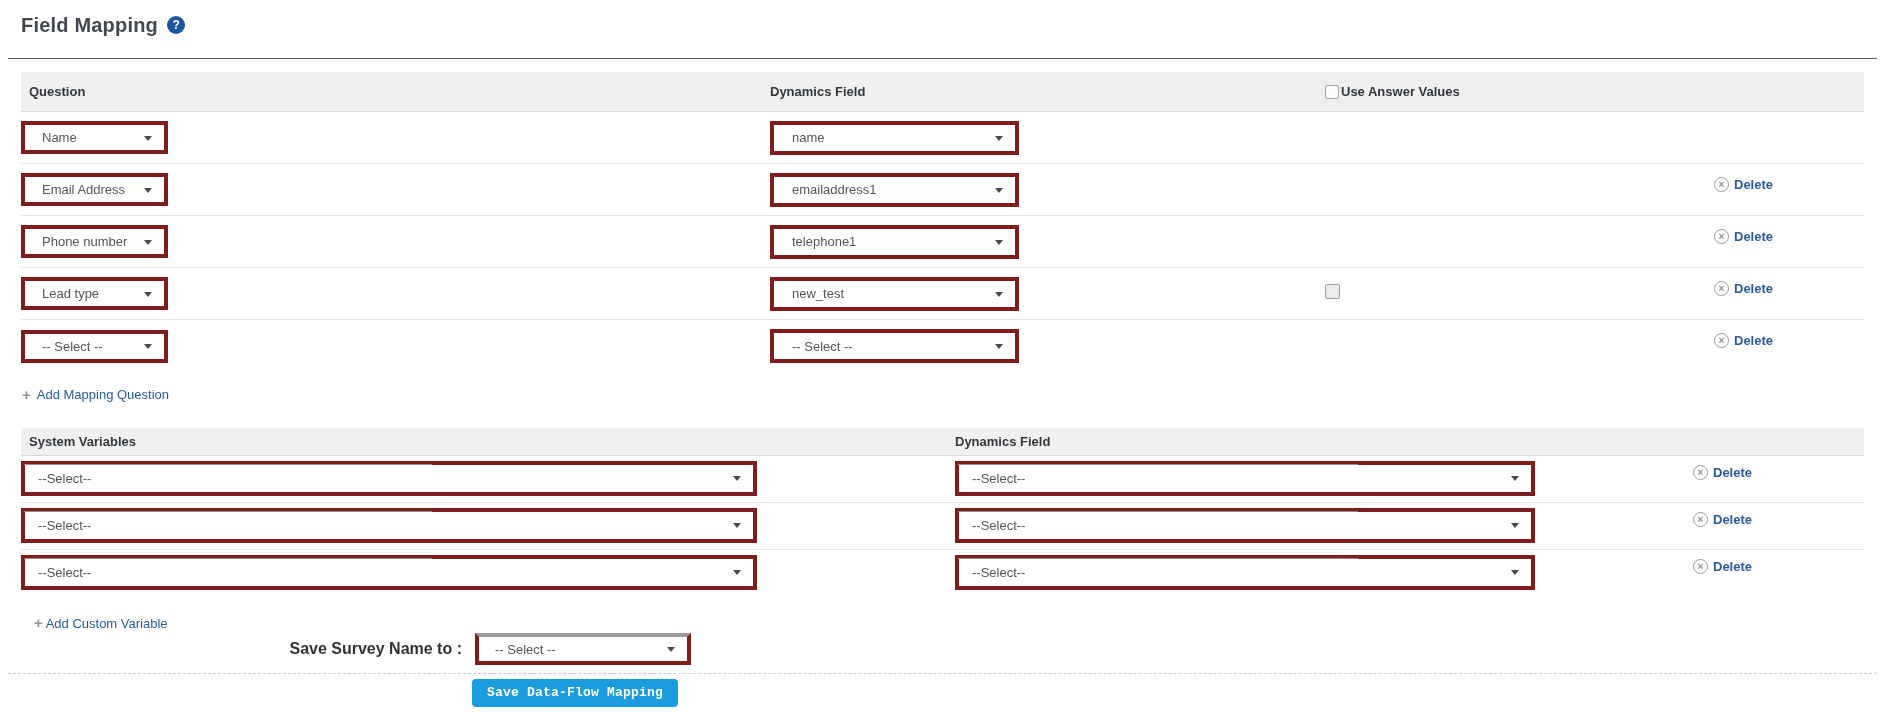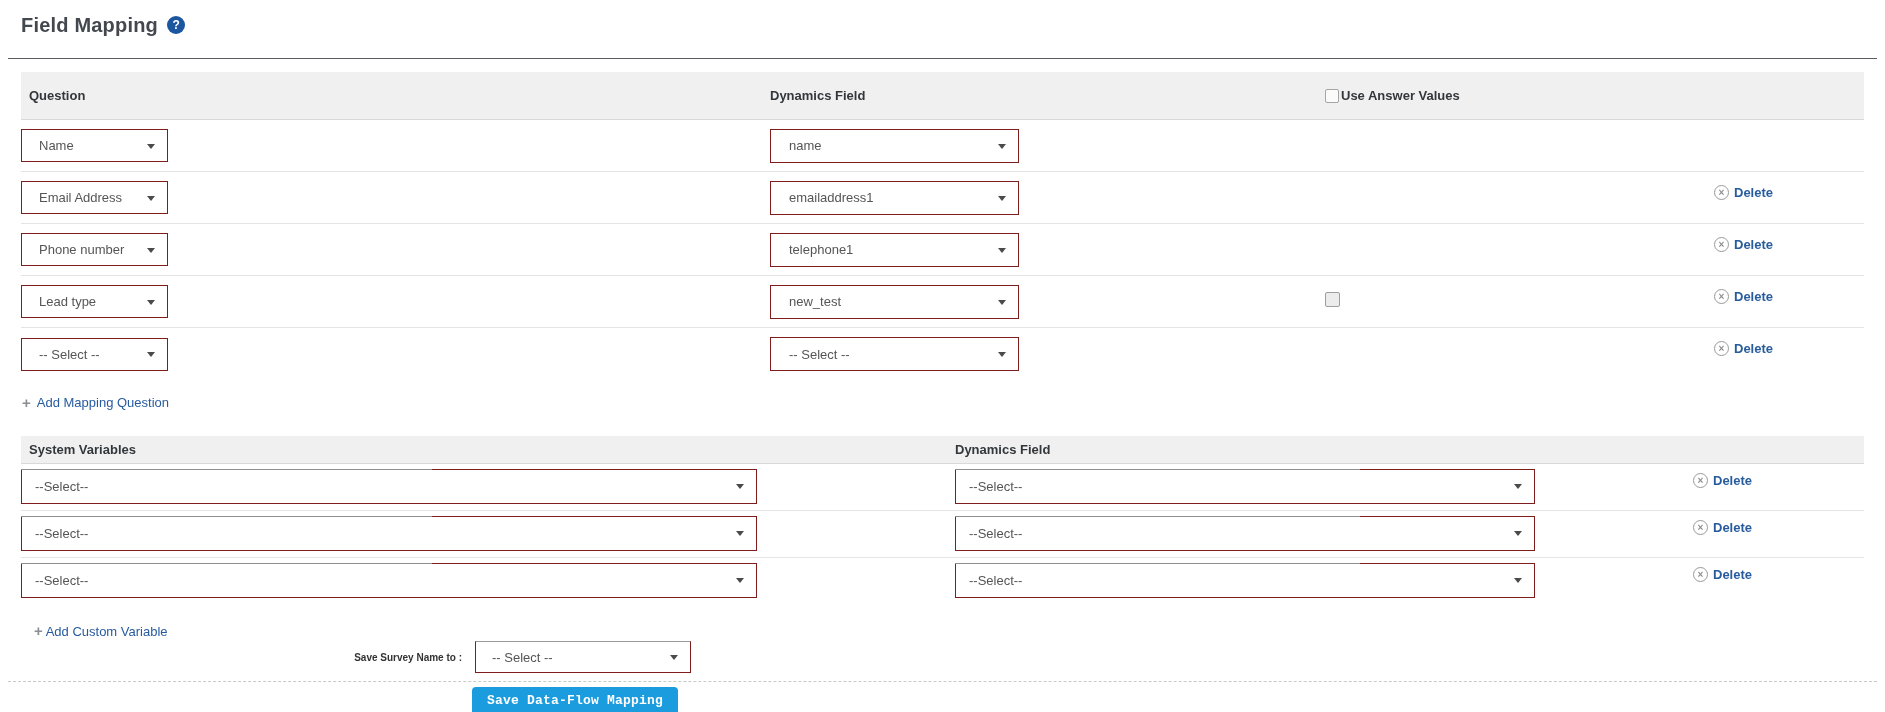--- a/index.html
+++ b/index.html
@@ -21,33 +21,33 @@
   .title-rule { border:0; border-top:1px solid #595d62; margin:20px -13px 0; }
 
   
   .tbl1 { margin-top:13px; }
   .t1 { display:grid; grid-template-columns:749px 555px 369px auto; align-items:center; }
   .t2 { display:grid; grid-template-columns:934px 718px auto; }
   .thead {
     background:#f0f0f0; border-bottom:1px solid #d9d9d9;
     font-size:13px; font-weight:700; color:#32373c;
   }
-  .t1.thead { height:48px; }
+  .t1.thead { height:40px; }
   .t2.thead { height:28px; align-items:center; margin-top:24px; }
   .hpad { padding-left:8px; }
   .uav { display:flex; align-items:center; gap:2px; }
 
   .t1.row { height:52px; border-bottom:1px solid #e4e4e4; }
   .t1.row:last-of-type { border-bottom:none; }
   .t2.row { height:47px; border-bottom:1px solid #e4e4e4; align-items:flex-start; padding-top:5px; }
   .t2.row:last-of-type { border-bottom:none; }
 
   
   .sel {
-    position:relative; background:#fff; border:1px solid #7f1d1d;
+    position:relative; background:#fff; border:4px solid #7f1d1d;
     display:flex; align-items:center; font-size:13px; color:#555; cursor:pointer;
   }
   .sel .arr {
     position:absolute; right:12px; top:50%; margin-top:-2px;
     width:0; height:0; border-left:4px solid transparent; border-right:4px solid transparent;
     border-top:5px solid #4a4a4a;
   }
   .sel-sm  { width:147px; height:33px; padding-left:17px; }
   .sel-md  { width:249px; height:34px; padding-left:18px; }
   .sel-wl  { width:736px; height:35px; padding-left:13px; }
@@ -82,21 +82,21 @@
   .addlink {
     display:inline-flex; align-items:center; gap:6px; text-decoration:none; cursor:pointer;
     font-size:13px; font-weight:500; color:#275b9e;
   }
   .addlink .plus { color:#8a8f96; font-size:15px; font-weight:700; line-height:14px; }
   .add1 { margin-top:15px; margin-left:1px; }
   .add2 { margin-top:19px; margin-left:13px; display:block; height:17px; }
 
   
   .save-row { display:flex; align-items:center; height:33px; }
-  .save-row .lbl { width:441px; text-align:right; font-size:10px; font-weight:700; color:#333; }
+  .save-row .lbl { width:441px; text-align:right; font-size:16px; font-weight:700; color:#333; }
   .save-row .sel { margin-left:13px; }
   .dashed-rule { border:0; border-top:1px dashed #c9c9c9; margin:7px -13px 0; }
   .btn-row { margin-top:5px; padding-left:451px; }
   .save-btn {
     background:#1b9cdf; color:#fff; border:none; border-radius:4px; cursor:pointer;
     height:28px; padding:0 15px; font-size:13px; font-weight:700;
     font-family:Liberation Mono, monospace; letter-spacing:.2px;
   }
 </style>
 </head>

